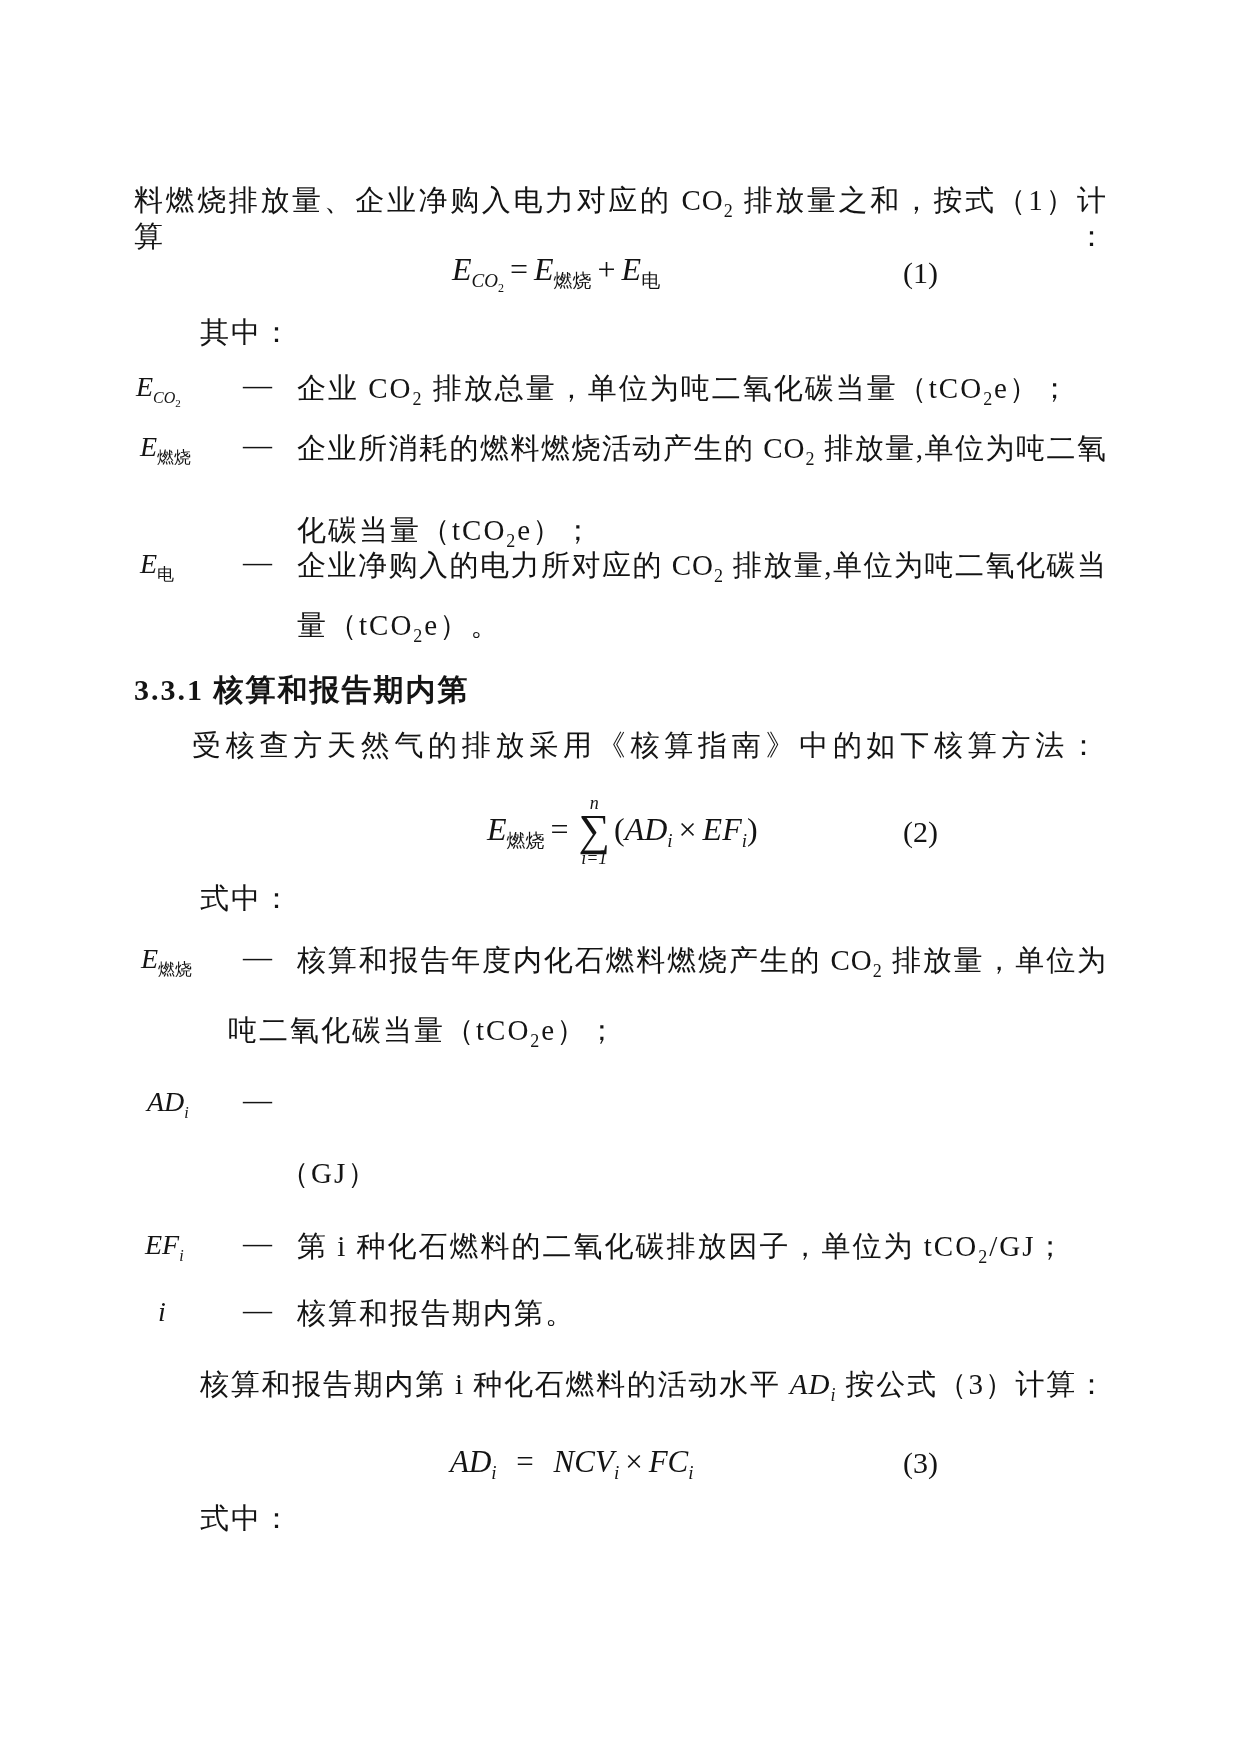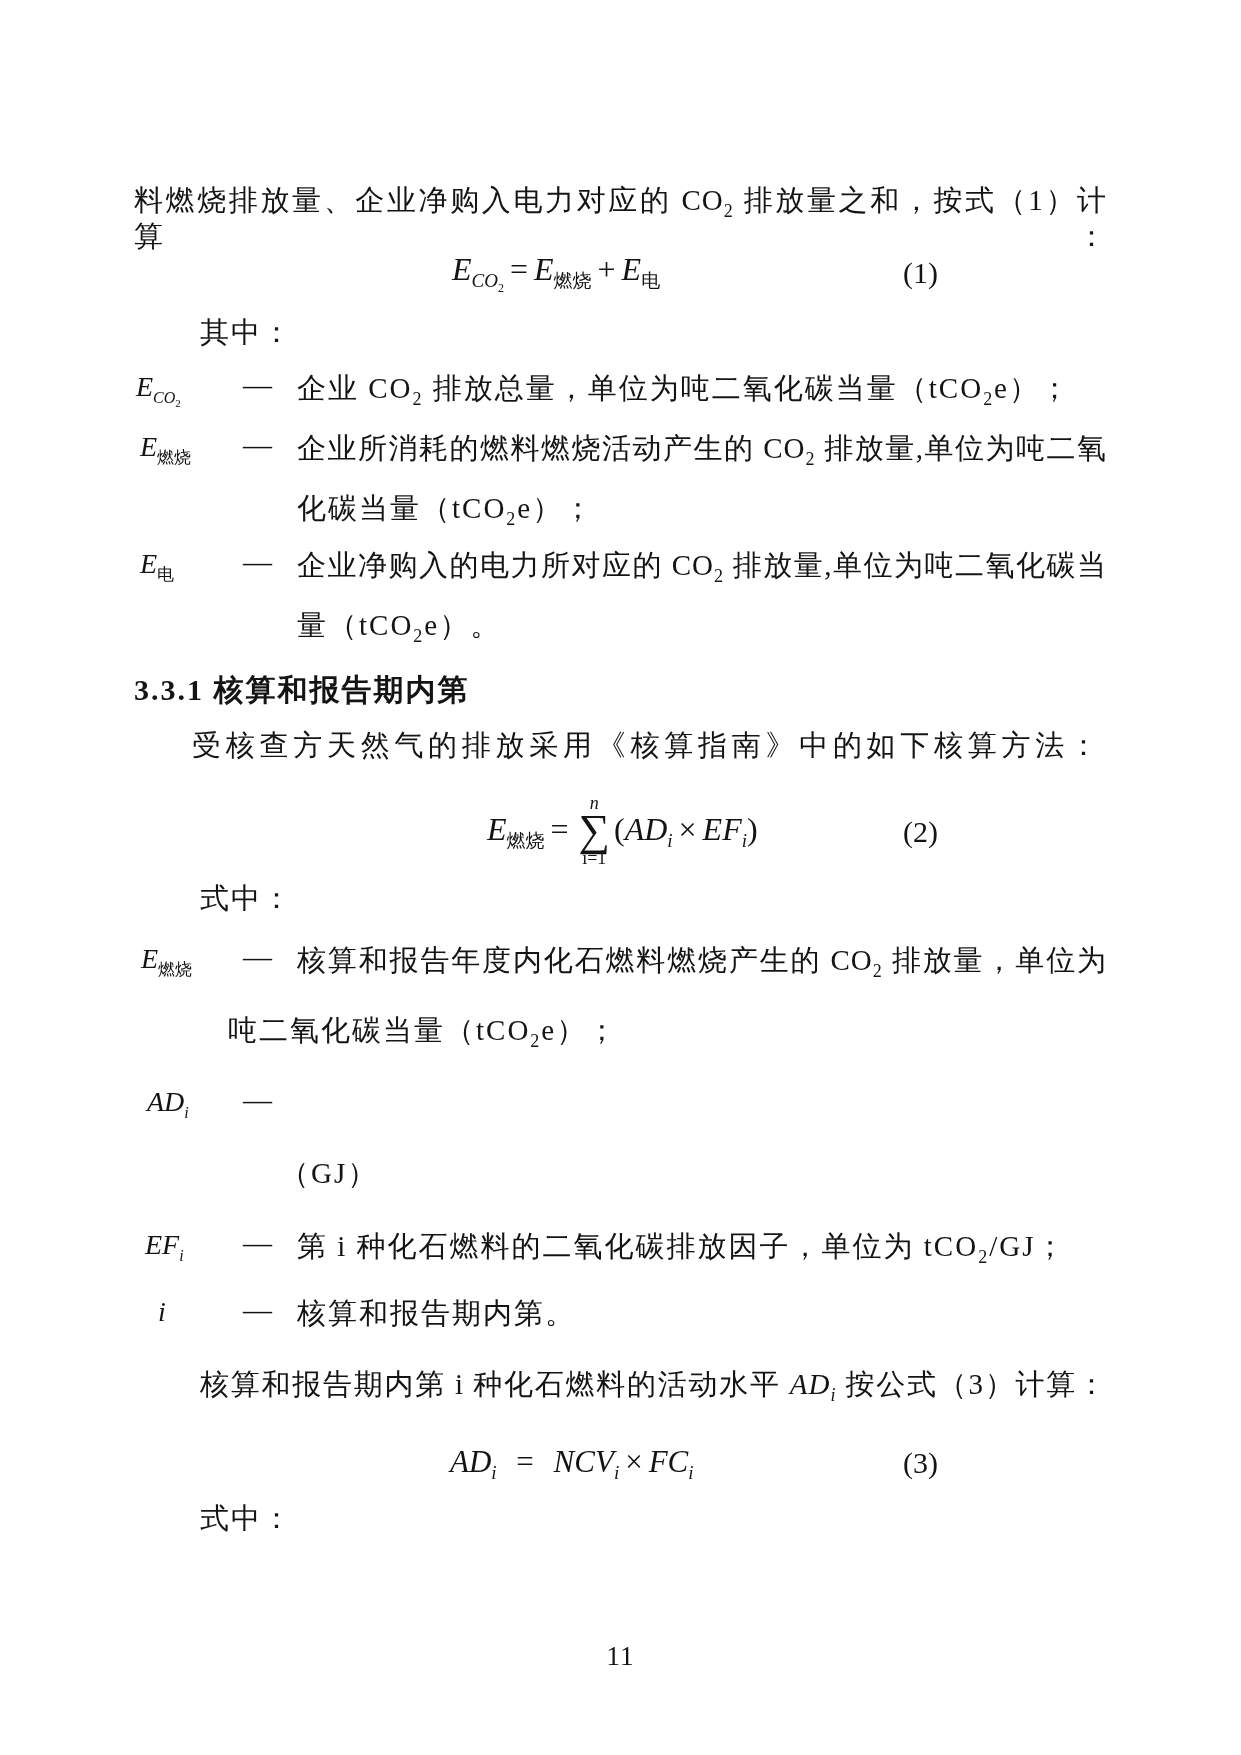--- a/index.html
+++ b/index.html
@@ -23,21 +23,21 @@
   .formula{position:absolute;font-size:32px;line-height:1.1;white-space:nowrap;}
   .formula .v{font-style:italic;}
   .fsub-cjk{font-size:19px;font-style:normal;}
   .fsub-it{font-size:19px;font-style:italic;}
   .fsub2{font-size:12px;}
   .fnum{position:absolute;font-size:30px;line-height:1.1;}
   .fop{padding:0 6px;font-style:normal;}
   .sumstack{display:inline-flex;flex-direction:column;align-items:center;vertical-align:middle;margin:0 4px;position:relative;top:-2px;}
   .sumtop{font-size:18px;font-style:italic;line-height:1;}
   .sigma{font-size:44px;line-height:.85;}
-  .sumbot{font-size:18px;line-height:1;}
+  .sumbot{font-size:18px;font-style:italic;line-height:1;}
   .heading{position:absolute;font-weight:bold;font-size:30px;letter-spacing:2px;white-space:nowrap;}
   .pageno{position:absolute;left:0;width:100%;text-align:center;font-size:27px;letter-spacing:1px;}
 </style>
 </head>
 <body>
 
 <div class="page">
 
   <div class="t jw" style="left:134px;top:182px;width:973px;">料燃烧排放量、企业净购入电力对应的 CO<sub>2</sub> 排放量之和，按式（1）计算：</div>
 
@@ -52,21 +52,21 @@
     <span class="v">E</span><sub><span class="ssub-it">CO</span><sub class="ssub2">2</sub></sub>
   </div>
   <div class="dash" style="left:243px;top:370px;">—</div>
   <div class="t" style="left:297px;top:370px;">企业 CO<sub>2</sub> 排放总量，单位为吨二氧化碳当量（tCO<sub>2</sub>e）；</div>
 
   <div class="sym" style="left:140px;top:432px;">
     <span class="v">E</span><sub class="ssub">燃烧</sub>
   </div>
   <div class="dash" style="left:243px;top:430px;">—</div>
   <div class="t jw" style="left:297px;top:430px;width:810px;">企业所消耗的燃料燃烧活动产生的 CO<sub>2</sub> 排放量,单位为吨二氧</div>
-  <div class="t" style="left:297px;top:490px;">化碳当量（tCO<sub>2</sub>e）；</div>
+  <div class="t" style="left:297px;top:512px;">化碳当量（tCO<sub>2</sub>e）；</div>
 
   <div class="sym" style="left:140px;top:549px;">
     <span class="v">E</span><sub class="ssub">电</sub>
   </div>
   <div class="dash" style="left:243px;top:547px;">—</div>
   <div class="t jw" style="left:297px;top:547px;width:810px;">企业净购入的电力所对应的 CO<sub>2</sub> 排放量,单位为吨二氧化碳当</div>
   <div class="t" style="left:297px;top:607px;">量（tCO<sub>2</sub>e）。</div>
 
   <div class="heading" style="left:134px;top:670px;">
     <span>3.3.1</span>&nbsp;<span>核算和报告期内第</span>
@@ -114,15 +114,14 @@
     <span>核算和报告期内第 i 种化石燃料的活动水平 </span><i>AD</i><sub><i>i</i></sub><span> 按公式（3）计算：</span>
   </div>
 
   <div class="formula" style="left:450px;top:1445px;font-size:31px;">
     <span class="v">AD</span><sub class="fsub-it">i</sub><span class="fop"> </span><span>=</span><span class="fop"> </span><span class="v">NCV</span><sub class="fsub-it">i</sub><span class="fop">×</span><span class="v">FC</span><sub class="fsub-it">i</sub>
   </div>
   <div class="fnum" style="left:903px;top:1446px;">(3)</div>
 
   <div class="t" style="left:200px;top:1500px;">式中：</div>
 
-  <div class="pageno" style="top:1641px;">11</div>
 
 </div>
 
 </body></html>

